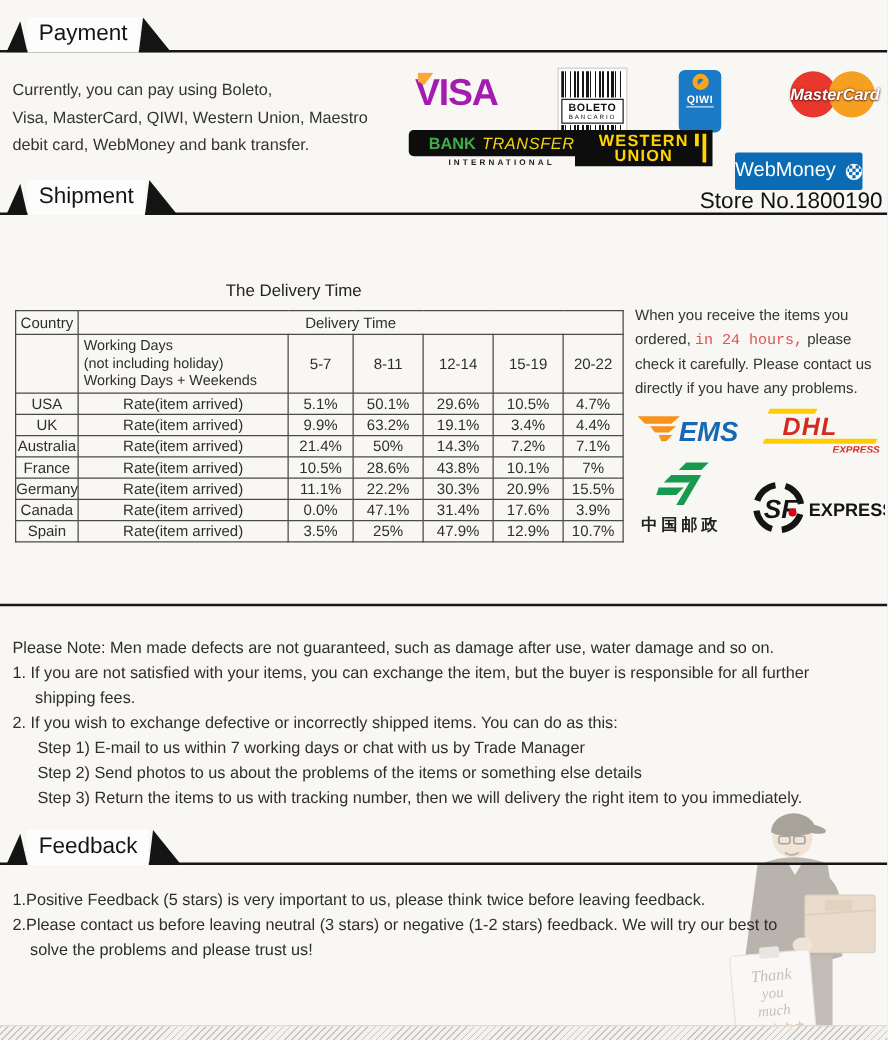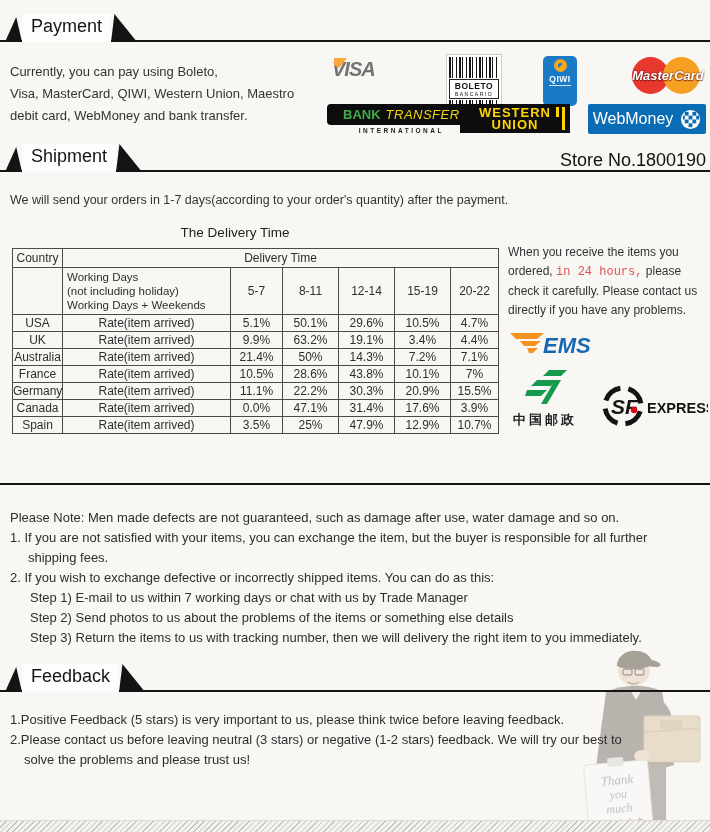--- a/index.html
+++ b/index.html
@@ -17,21 +17,21 @@
   .sec .label { background:#fdfdfd; font-size:18px; color:#141414; padding:2px 9px 4px 9px; line-height:1.2; white-space:nowrap; }
   .sec .tri-r { width:26px; height:28px; background:#141414; clip-path:polygon(13% 0, 100% 100%, 0% 100%); }
 
   .para-line { position:absolute; white-space:nowrap; z-index:3; }
 
   
   .pay-line { left:10px; font-size:13px; color:#333; }
 
   .logo { position:absolute; z-index:3; }
 
-  .visa { font-style:italic; font-weight:bold; font-size:20px; color:#737373; letter-spacing:-1px; }
+  .visa { font-weight:bold; font-size:30px; color:#a21caf; letter-spacing:-1px; }
   .visa-flag { position:absolute; left:2px; top:0px; width:13px; height:10px; background:#f9a63a;
     clip-path:polygon(0 0, 100% 0, 40% 100%, 0 70%); }
 
   .boleto { width:56px; background:#fff; border:1px solid #cfcdc8; padding:2px; }
   .barcode { height:21px; background:repeating-linear-gradient(90deg,#151515 0 2px,#fff 2px 3px,#151515 3px 4px,#fff 4px 7px,#151515 7px 8px,#fff 8px 10px); }
   .barcode.small { height:5px; margin-top:1px; }
   .boleto-box { border:1px solid #222; margin-top:1px; padding:1px 0; text-align:center; }
   .boleto-t1 { font-size:8.5px; font-weight:bold; letter-spacing:.5px; color:#111; }
   .boleto-t2 { font-size:5px; letter-spacing:1.5px; color:#111; }
 
@@ -52,22 +52,22 @@
   .bt-bank { color:#3fae49; font-weight:bold; font-size:13px; }
   .bt-transfer { color:#f3d40e; font-weight:normal; font-style:italic; font-size:13px; letter-spacing:.5px; }
   .bt-intl { font-size:6.5px; font-weight:bold; letter-spacing:2.5px; color:#1c1c1c; text-align:center; margin-top:2px; }
 
   .wu { width:110px; height:29px; background:#0d0d0d; position:relative;
     display:flex; flex-direction:column; justify-content:center; align-items:center; }
   .wu-word { color:#ffd400; font-weight:bold; font-size:13px; line-height:12px; letter-spacing:1px; }
   .wu-b1 { position:absolute; right:11px; top:3px; width:3px; height:10px; background:#ffd400; }
   .wu-b2 { position:absolute; right:5px; top:3px; width:3px; height:23px; background:#ffd400; }
 
-  .wm { width:118px; height:30px; background:#0a6cb5; border-radius:2px;
-    display:flex; align-items:center; justify-content:center; gap:7px; }
+  .wm { width:102px; height:30px; background:#0a6cb5; border-radius:2px;
+    display:flex; align-items:center; justify-content:center; gap:7px;margin-top:18px; }
   .wm-text { color:#fff; font-size:16px; }
 
   
   .store-no { position:absolute; right:4px; top:150px; font-size:18px; color:#111; z-index:3; }
   .table-title { position:absolute; left:120px; top:225px; width:230px; text-align:center; font-size:13.5px; color:#222; z-index:3; }
 
   table.delivery { position:absolute; left:12px; top:248px; z-index:3;
     border-collapse:collapse; table-layout:fixed; width:486px; background:transparent; }
   table.delivery td { border:1px solid #4a4a4a; font-size:12px; color:#2e2e2e; text-align:center; vertical-align:middle; padding:0; }
   td.cell-country { text-align:left; padding-left:5px; }
@@ -163,21 +163,20 @@
   </div>
 
   <div class="divider" style="top:170px"></div>
   <div class="sec" style="top:142px">
     <span class="tri-l"></span>
     <span class="label">Shipment</span>
     <span class="tri-r"></span>
   </div>
   <div class="store-no">Store No.1800190</div>
 
-  <div class="para-line" style="left:10px; top:193px; font-size:12.5px; color:#333">We will send your orders in 1-7 days(according to your order's quantity) after the payment.</div>
 
   <div class="table-title">The Delivery Time</div>
 
   <table class="delivery">
     <colgroup>
       <col style="width:50px">
         <col style="width:168px">
         <col style="width:52px">
       <col style="width:56px">
         <col style="width:56px">
@@ -279,20 +278,28 @@
     <svg width="82" height="28" viewBox="0 0 82 28">
       <g fill="#f6921e">
         <polygon points="0,4 34,4 27,10 6,10"></polygon>
         <polygon points="10,12 31,12 25,17 14,17"></polygon>
         <polygon points="17,19 28,19 23,24 19,24"></polygon>
       </g>
       <text x="33" y="24" font-size="22" font-style="italic" font-weight="bold" fill="#1668b3">EMS</text>
     </svg>
   </div>
 
+  <div class="logo" style="left:610px; top:324px">
+    <svg width="94" height="38" viewBox="0 0 94 38">
+      <polygon points="6,3 44,3 42,7 4,7" fill="#ffcc00"></polygon>
+      <text x="16" y="24" font-size="20" font-weight="bold" font-style="italic" fill="#d52b1e" letter-spacing="1">DHL</text>
+      <polygon points="2,27 92,27 90,31 0,31" fill="#ffcc00"></polygon>
+      <text x="56" y="38" font-size="8" font-weight="bold" font-style="italic" fill="#d52b1e">EXPRESS</text>
+    </svg>
+  </div>
 
   <div class="logo" style="left:512px; top:366px">
     <svg width="68" height="68" viewBox="0 0 68 68">
       <g fill="#169b4e" transform="translate(13,4)">
         <polygon points="24,0 42,0 36,6 18,6"></polygon>
         <polygon points="12,10 32,10 26,16 6,16"></polygon>
         <polygon points="2,20 22,20 16,26 0,26"></polygon>
         <polygon points="30,10 36,10 22,34 16,34"></polygon>
       </g>
       <text x="1" y="58" font-size="13" font-weight="bold" fill="#222" letter-spacing="3">中国邮政</text>

